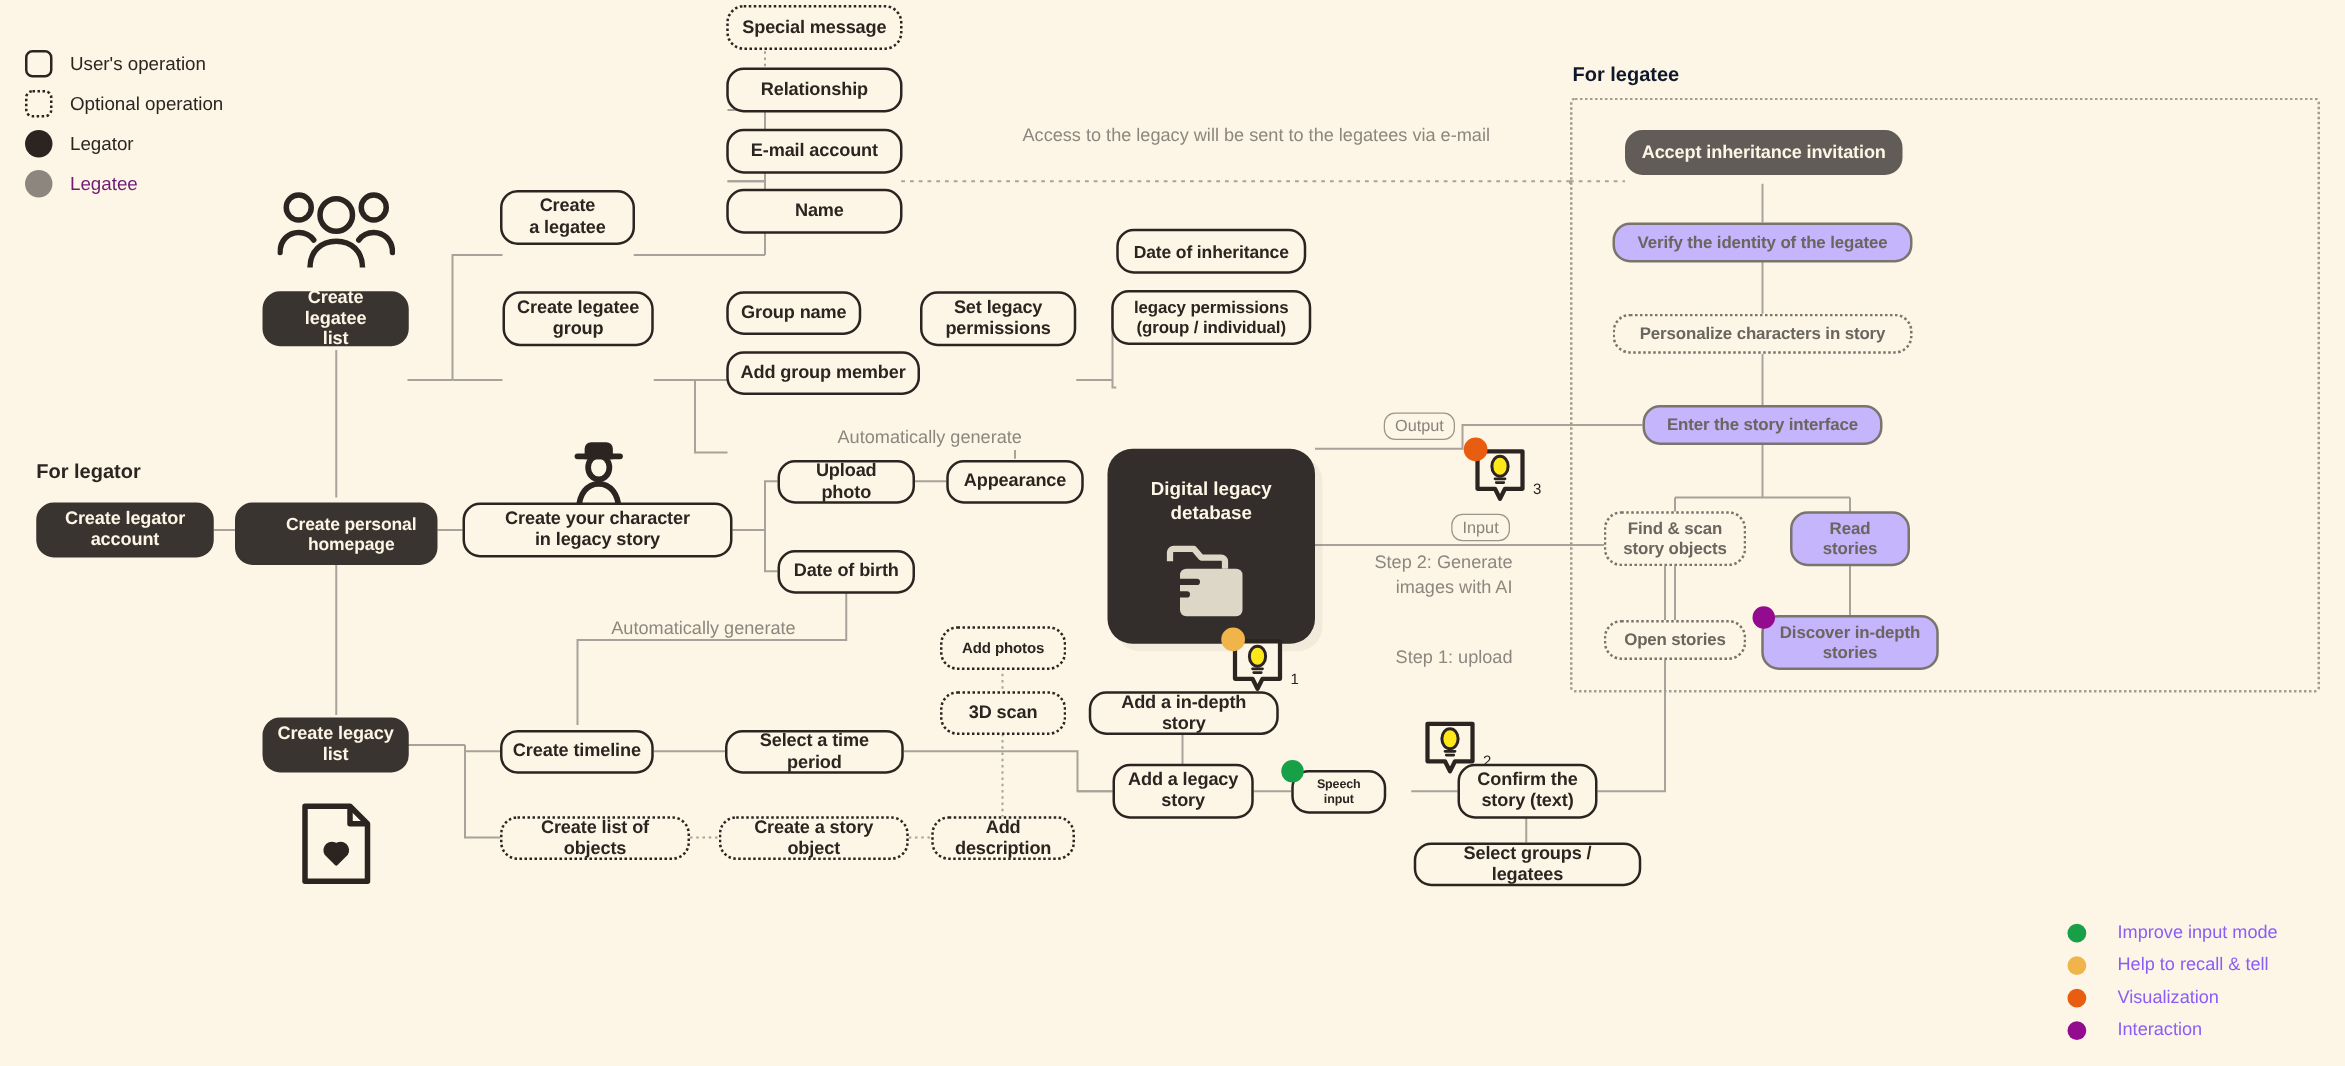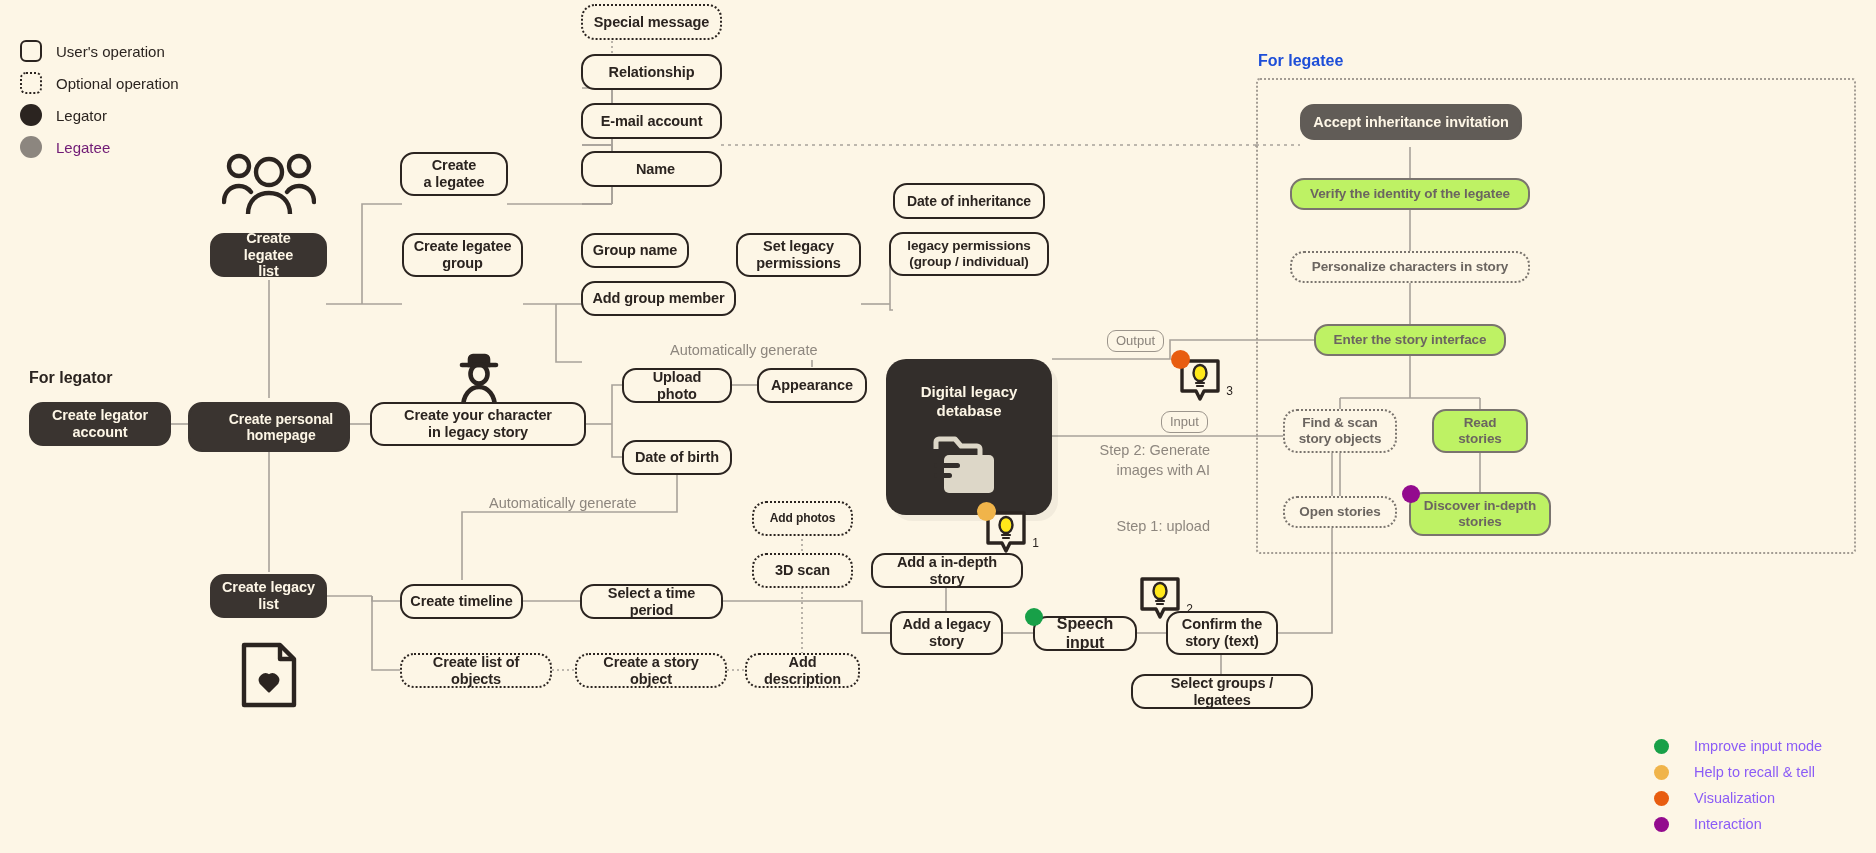--- a/index.html
+++ b/index.html
@@ -55,21 +55,21 @@
     border: 2.5px dotted #2b2420;
   }
   
   .n-gdark {
     background: #615c57;
     color: #fdf6e6;
     border: 2px solid #615c57;
   }
   
   .n-gsolid {
-    background: #bef264;
+    background: #c4b5fd;
     color: #6b6560;
     border: 2.2px solid #7a746e;
   }
   
   .n-gdotted {
     background: #fdf6e6;
     color: #6b6560;
     border: 2.2px dotted #7a746e;
   }
   
@@ -124,21 +124,21 @@
     border-radius: 4px;
     z-index: 1;
   }
   .section-title {
     position: absolute;
     font-weight: bold;
     font-size: 16px;
     z-index: 6;
   }
   .title-legator { color: #2b2420; }
-  .title-legatee { color: #1d4ed8; }
+  .title-legatee { color: #0f172a; }
 
   
   .legend {
     position: absolute;
     z-index: 7;
   }
   .legend-row {
     display: flex;
     align-items: center;
     height: 32px;
@@ -416,21 +416,21 @@
 
   <div class="node n-dotted" style="left:752px; top:501px; width:101px; height:35px; font-size:12px;">Add photos</div>
 
   <div class="node n-dotted" style="left:752px; top:553px; width:101px; height:35px; font-size:14.5px;">3D scan</div>
 
   <div class="node n-solid" style="left:871px; top:553px; width:152px; height:35px; font-size:14.5px;">Add a in-depth story</div>
 
   <div class="node n-solid" style="left:890px; top:611px; width:113px; height:44px; font-size:14.5px; white-space:pre-line;">Add a legacy
 story</div>
 
-  <div class="node n-solid" style="left:1033px; top:616px; width:104px; height:35px; font-size:16px;">Speech input</div>
+  <div class="node n-solid" style="left:1033px; top:616px; width:76px; height:35px; font-size:10px;">Speech input</div>
   <div style="position:absolute; left:1025px; top:608px; width:18px; height:18px; border-radius:50%; background:#18a048; z-index:9;"></div>
 
   <div class="node n-solid" style="left:1166px; top:611px; width:112px; height:44px; font-size:14.5px; white-space:pre-line;">Confirm the
 story (text)</div>
 
   <div class="node n-solid" style="left:1131px; top:674px; width:182px; height:35px; font-size:14.5px;">Select groups / legatees</div>
 
   <div class="db-card" style="left:886px; top:311px; width:166px; height:156px;margin-top:48px;">
     <div class="db-title" style="white-space:pre-line;">Digital legacy
 detabase</div>
@@ -440,20 +440,21 @@
         <rect x="14" y="22" width="50" height="38" rx="5" fill="#ddd7c8"></rect>
         <rect x="4" y="30" width="26" height="5" rx="2.5" fill="#332e2b"></rect>
         <rect x="4" y="40" width="18" height="5" rx="2.5" fill="#332e2b"></rect>
       </svg>
     </div>
   </div>
 
   <div class="tag" style="left:1107px; top:330px;">Output</div>
   <div class="tag" style="left:1161px; top:411px;">Input</div>
 
+  <div class="annot" style="left:818px; top:100px;">Access to the legacy will be sent to the legatees via e-mail</div>
 
   <div class="annot" style="left:670px; top:341px;">Automatically generate</div>
 
   <div class="annot" style="left:489px; top:494px;">Automatically generate</div>
 
   <div class="annot right" style="left:1058px; top:441px; width:152px;">Step 2: Generate
 images with AI</div>
 
   <div class="annot right" style="left:1058px; top:517px; width:152px;">Step 1: upload</div>
 

